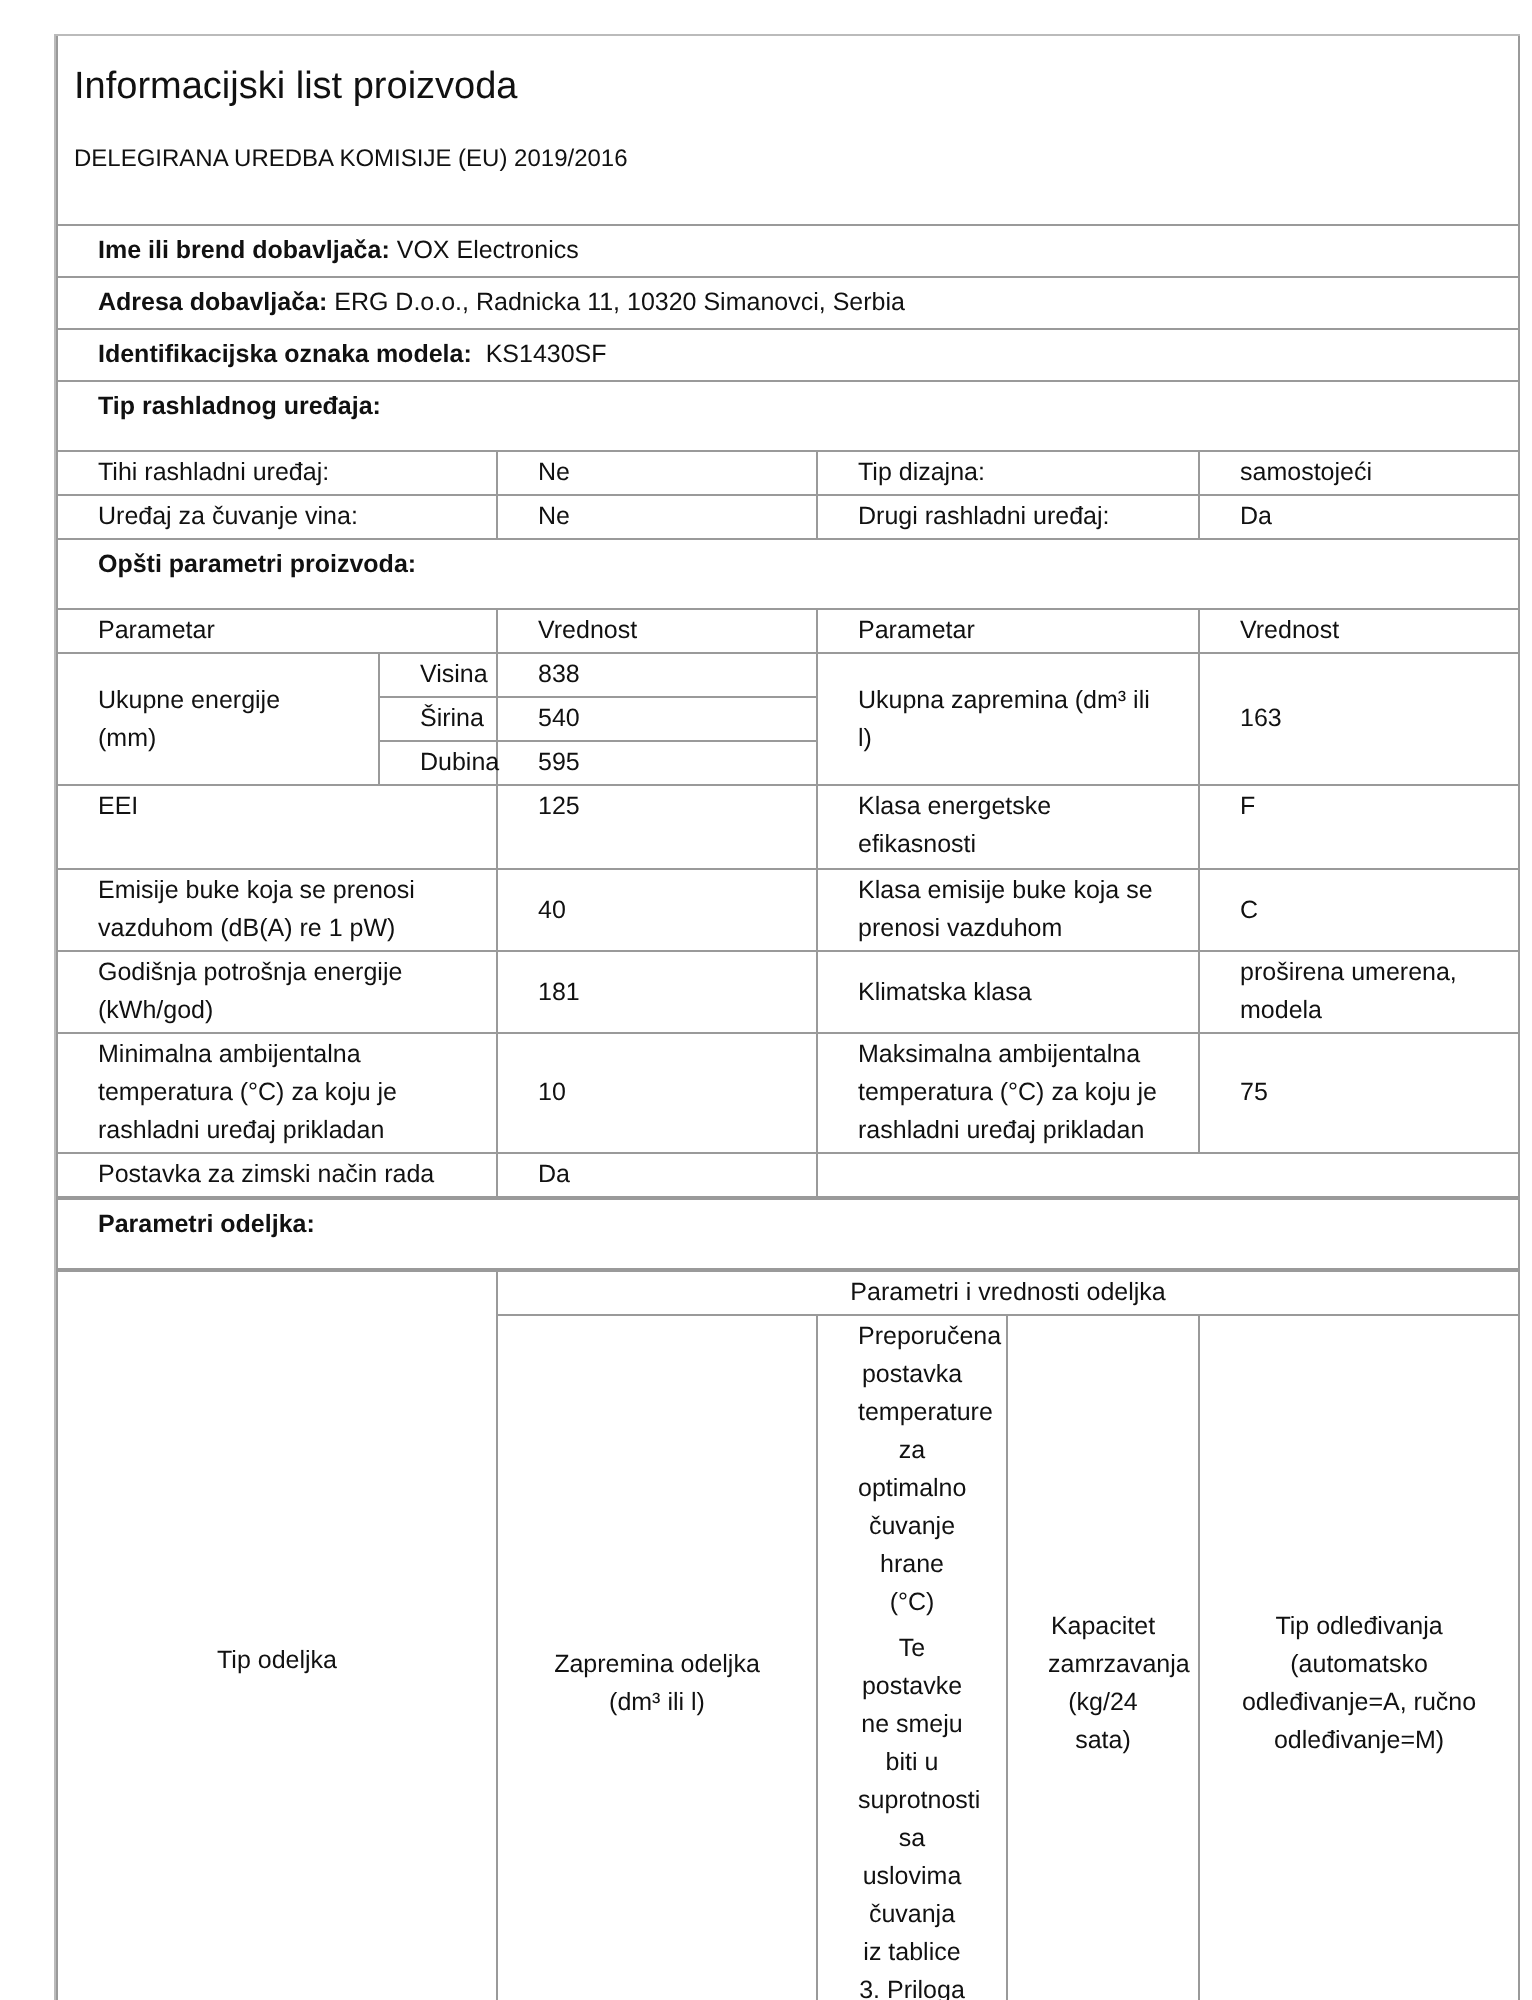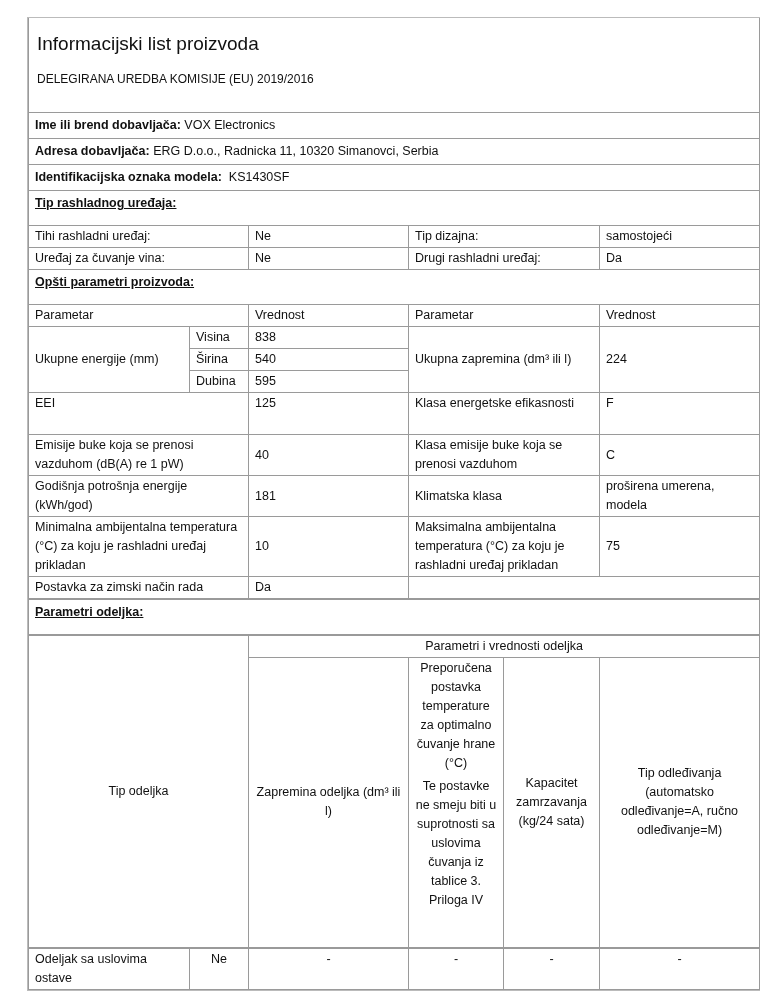--- a/index.html
+++ b/index.html
@@ -1,25 +1,25 @@
 <!DOCTYPE html>
 <html><head>
 <meta charset="utf-8">
 <style>
   html,body{margin:0;padding:0;background:#fff;}
   body{width:766px;height:1000px;position:relative;font-family:"Liberation Sans",sans-serif;color:#111;}
   .page{position:absolute;left:27px;top:17px;width:731px;border:1px solid #bbb;}
   table{border-collapse:collapse;width:731px;table-layout:fixed;font-size:12.5px;}
-  td{border:1px solid #9a9a9a;padding:1px 6px;vertical-align:middle;line-height:19px;}
+  td{border:1px solid #9a9a9a;padding:1px 20px;vertical-align:middle;line-height:19px;}
   .hdr{padding:6px 8px 0 8px;height:88px;vertical-align:top;border-top:none;}
   .title{font-size:19px;font-weight:normal;line-height:36px;margin-top:2px;}
   .sub{font-size:12px;margin-top:8px;}
   .info{height:26px;}
   .b{font-weight:bold;}
-  .sec{height:30px;vertical-align:top;padding-top:3px;text-decoration:underline;}
+  .sec{height:30px;vertical-align:top;padding-top:3px;}
   .c{text-align:center;}
   .thick{border-top:2px solid #9a9a9a;}
   .dash{text-align:center;vertical-align:top;}
 </style>
 </head>
 <body>
 
 <div class="page">
 <table>
   <colgroup>
@@ -68,21 +68,21 @@
     <td colspan="2">Parametar</td>
     <td>Vrednost</td>
     <td colspan="2">Parametar</td>
     <td>Vrednost</td>
   </tr>
   <tr>
     <td rowspan="3">Ukupne energije (mm)</td>
     <td>Visina</td>
     <td>838</td>
     <td colspan="2" rowspan="3">Ukupna zapremina (dm³ ili l)</td>
-    <td rowspan="3">224</td>
+    <td rowspan="3">163</td>
   </tr>
   <tr>
           <td>Širina</td>
           <td>540</td>
         </tr>
   <tr>
           <td>Dubina</td>
           <td>595</td>
         </tr>
   <tr style="height:42px">

